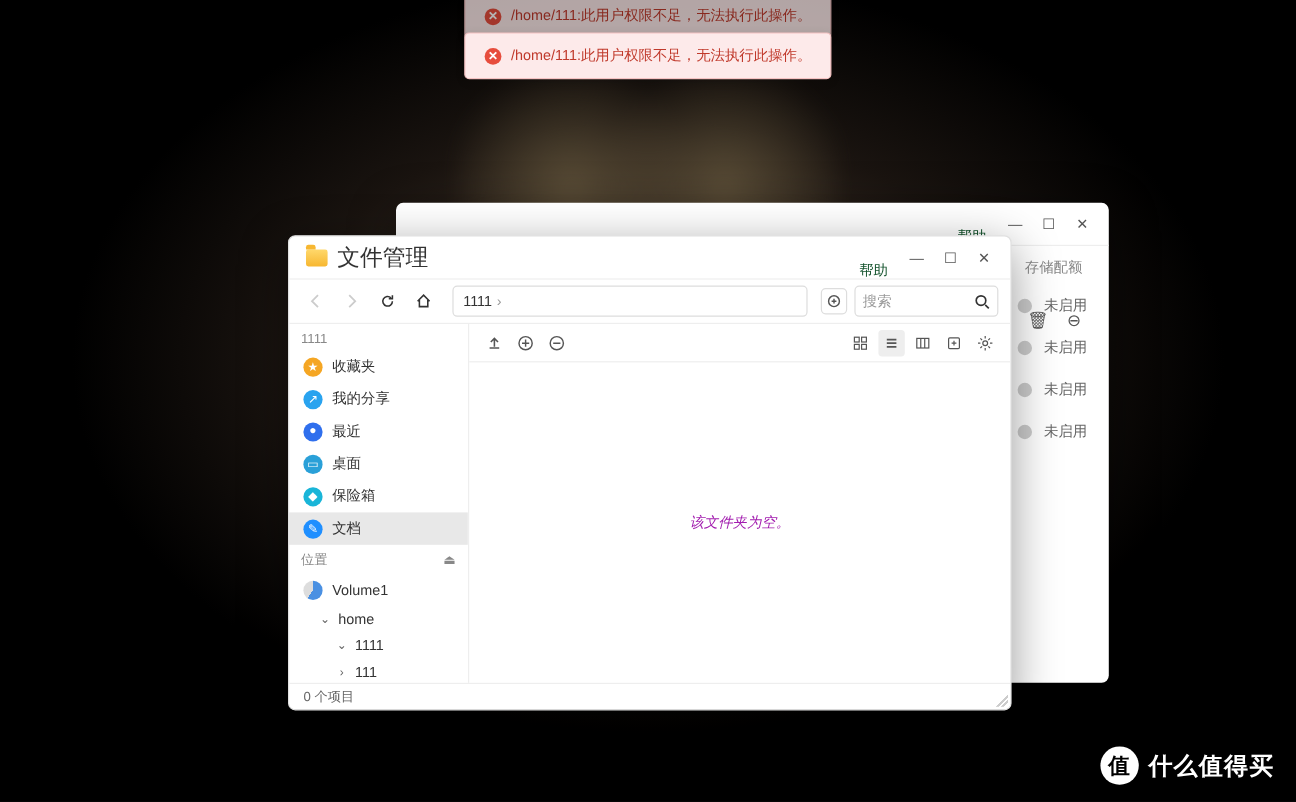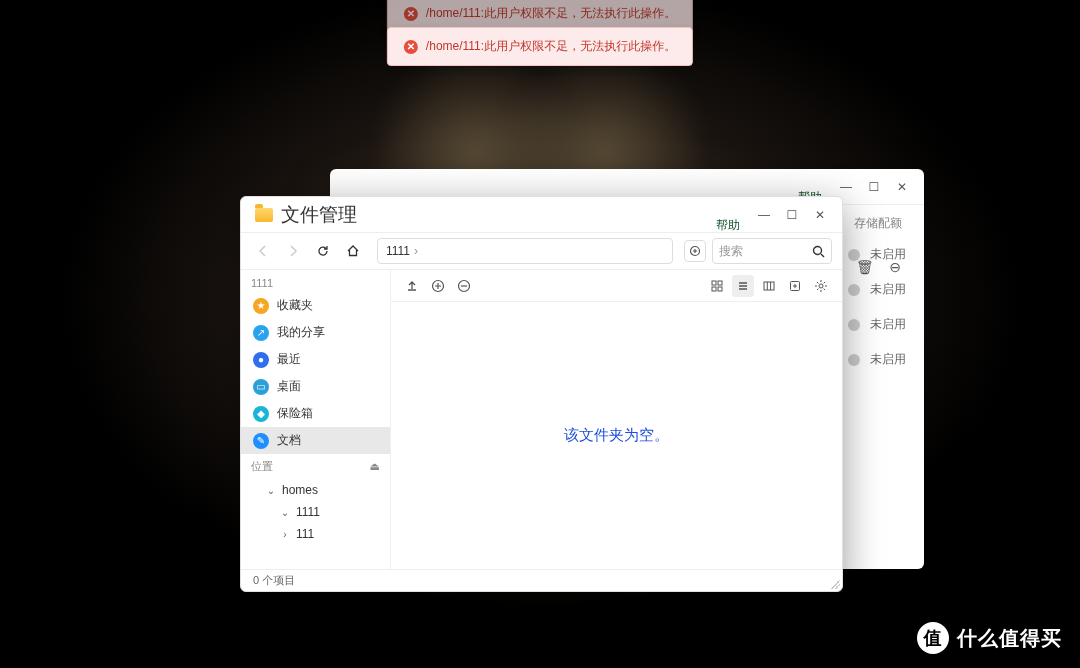--- a/index.html
+++ b/index.html
@@ -40,21 +40,21 @@
 .tree-item { display:flex; align-items:center; gap:5px; padding:4px 0; cursor:pointer; color:#333; font-size:12px; }
 .tree-item .chev { width:12px; text-align:center; color:#666; font-size:10px; }
 
 .main { flex:1; display:flex; flex-direction:column; }
 .toolbar { height:32px; display:flex; align-items:center; padding:0 10px; gap:4px; border-bottom:1px solid #eee; }
 .tb-btn { width:22px; height:22px; display:flex; align-items:center; justify-content:center; color:#555; cursor:pointer; border-radius:3px; font-size:13px; }
 .tb-btn.active { background:#eee; }
 .tb-spacer { flex:1; }
 .cols { display:flex; padding:6px 12px; font-size:12px; color:#666; border-bottom:1px solid #f0f0f0; }
 .cols .c1{flex:2.2} .cols .c2{flex:1} .cols .c3{flex:1.2} .cols .c4{flex:.8; text-align:right;}
-.empty { flex:1; display:flex; align-items:center; justify-content:center; font-size:15px; color:#1d4ed8; }
+.empty { flex:1; display:flex; align-items:center; justify-content:center; font-size:12px; color:#a21caf;font-style:italic; }
 .status { height:22px; border-top:1px solid #eee; font-size:11px; color:#666; display:flex; align-items:center; padding:0 12px; position:relative; }
 .status .resize { position:absolute; right:2px; bottom:2px; width:10px; height:10px; background: linear-gradient(135deg, transparent 50%, #ccc 50%, #ccc 60%, transparent 60%, transparent 70%, #ccc 70%, #ccc 80%, transparent 80%); }
 
 .back-content { padding:10px 18px; font-size:12px; color:#666; }
 .back-row { display:flex; justify-content:flex-end; align-items:center; gap:10px; margin:0 0 18px; }
 .back-row .dot { width:12px; height:12px; border-radius:50%; background:#ccc; }
 .back-quota { text-align:right; color:#888; font-size:12px; margin-bottom:14px; padding-right:4px; }
 .back-toolbar { position:absolute; top:87px; right:18px; display:flex; gap:8px; color:#888; }
 .back-toolbar .tb-btn{ font-size:14px; }
 
@@ -188,24 +188,28 @@
           </div>
           <div class="side-item active">
             <span class="side-ico" style="background:#1f8fff">✎</span>
             <span>文档</span>
           </div>
         </div>
       <div class="loc-hdr">
         <span>位置</span>
         <span style="cursor:pointer">⏏</span>
       </div>
+      <div class="side-item">
+        <span class="side-ico" style="background:conic-gradient(#4a90e2 0 60%, #ddd 0)"></span>
+        <span>Volume1</span>
+      </div>
       <div id="tree">
           <div class="tree-item" style="padding-left: 24px;">
             <span class="chev">⌄</span>
-            <span>homes</span>
+            <span>home</span>
           </div>
           <div class="tree-item" style="padding-left: 38px;">
             <span class="chev">⌄</span>
             <span>1111</span>
           </div>
           <div class="tree-item" style="padding-left: 38px;">
             <span class="chev">›</span>
             <span>111</span>
           </div>
         </div>

